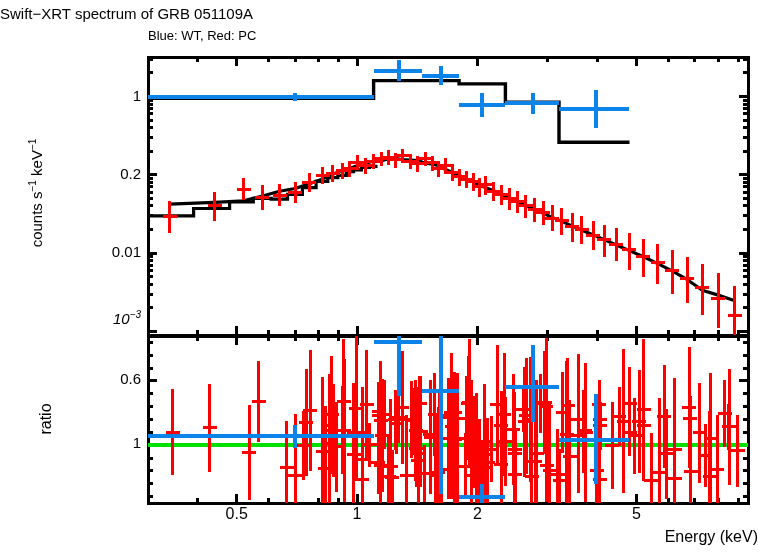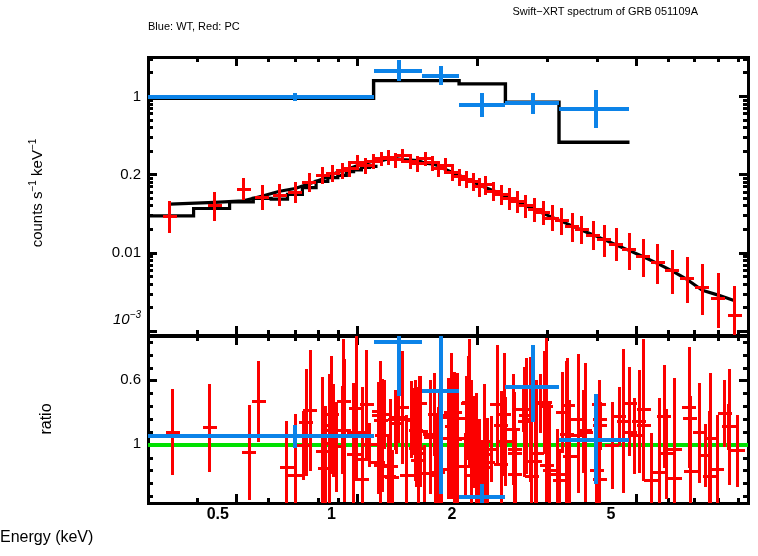--- a/index.html
+++ b/index.html
@@ -1,30 +1,30 @@
 <!DOCTYPE html>
 <html><head>
 <meta charset="utf-8">
 <style>
   html,body{margin:0;padding:0;background:#ffffff;}
   body{width:758px;height:556px;position:relative;
        font-family:"Liberation Sans",sans-serif;color:#000;overflow:hidden;}
   #fig{position:absolute;left:0;top:0;width:758px;height:556px;}
   .txt{position:absolute;white-space:nowrap;}
-  #title{left:0;top:5px;width:698px;text-align:right;font-size:11px;}
-  #subtitle{left:148px;top:20px;font-size:11px;}
-  #xlabel{left:0;top:528px;width:758px;text-align:left;font-size:16px;}
+  #title{left:0;top:5px;width:698px;text-align:left;font-size:15px;}
+  #subtitle{left:148px;top:28px;font-size:13px;}
+  #xlabel{left:0;top:528px;width:758px;text-align:right;font-size:16px;}
   #ylabel-main{position:absolute;left:-64px;top:184px;width:200px;
       text-align:center;font-size:15px;
       transform:rotate(-90deg);transform-origin:center center;}
   #ylabel-ratio{position:absolute;left:6px;top:410px;width:80px;
       text-align:center;font-size:16px;
       transform:rotate(-90deg);transform-origin:center center;}
   .ytick{position:absolute;text-align:right;font-size:15px;}
-  .xtick{position:absolute;text-align:left;font-size:16px;font-weight:bold;}
+  .xtick{position:absolute;text-align:center;font-size:16px;}
   sup{font-size:10px;vertical-align:super;}
 </style>
 </head>
 <body>
 
 <svg id="fig" viewBox="0 0 758 556">
   <rect x="0" y="0" width="758" height="556" fill="#ffffff"></rect>
   <g id="plot-layer">
       <rect x="148" y="57" width="600" height="278" fill="none" stroke="#000" stroke-width="3" shape-rendering="crispEdges"></rect>
       <rect x="148" y="336" width="600" height="167" fill="none" stroke="#000" stroke-width="3" shape-rendering="crispEdges"></rect>

